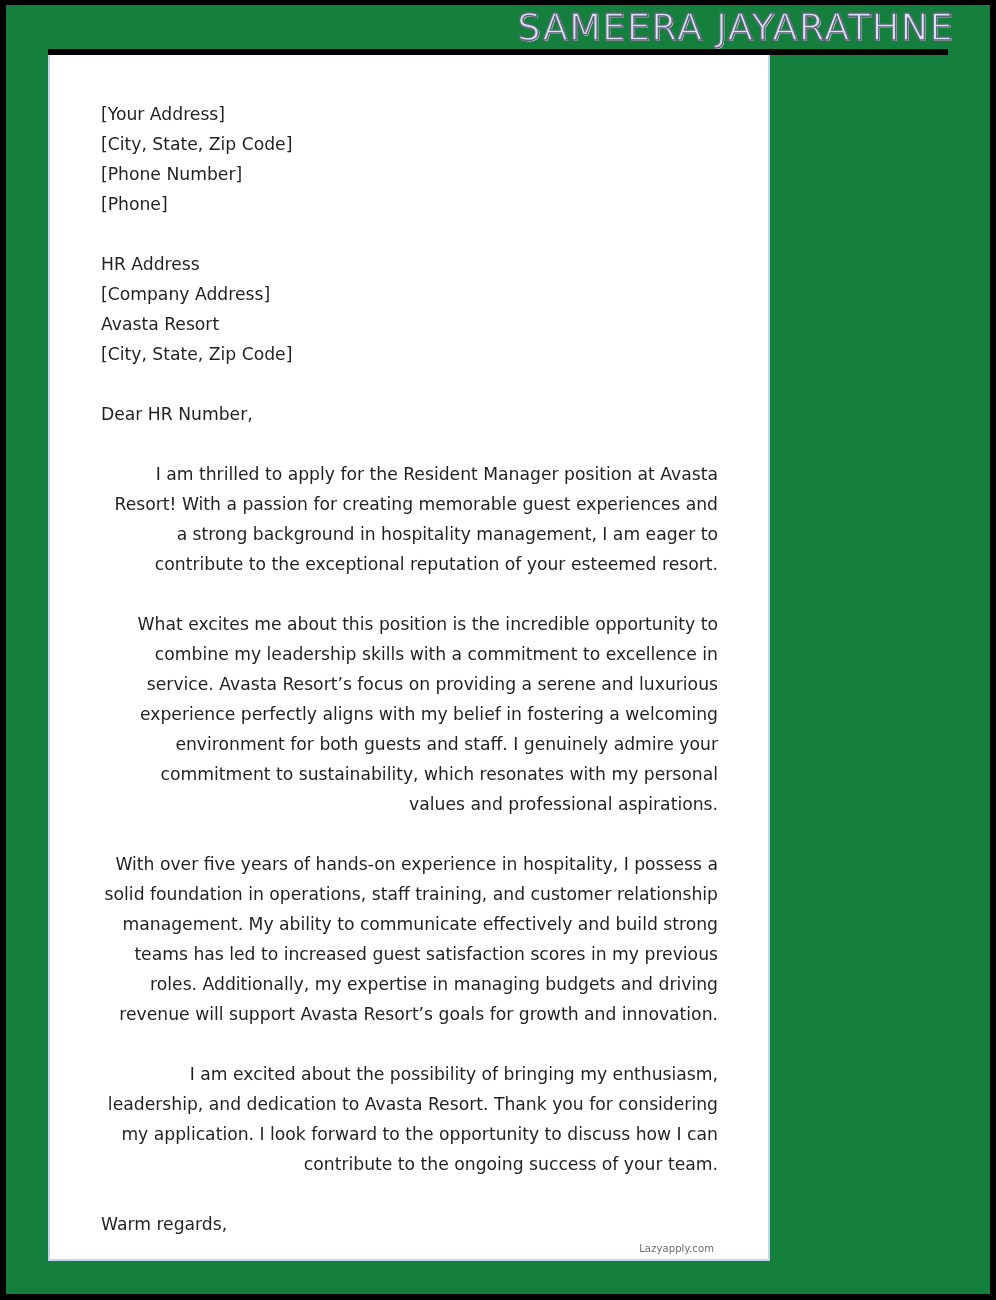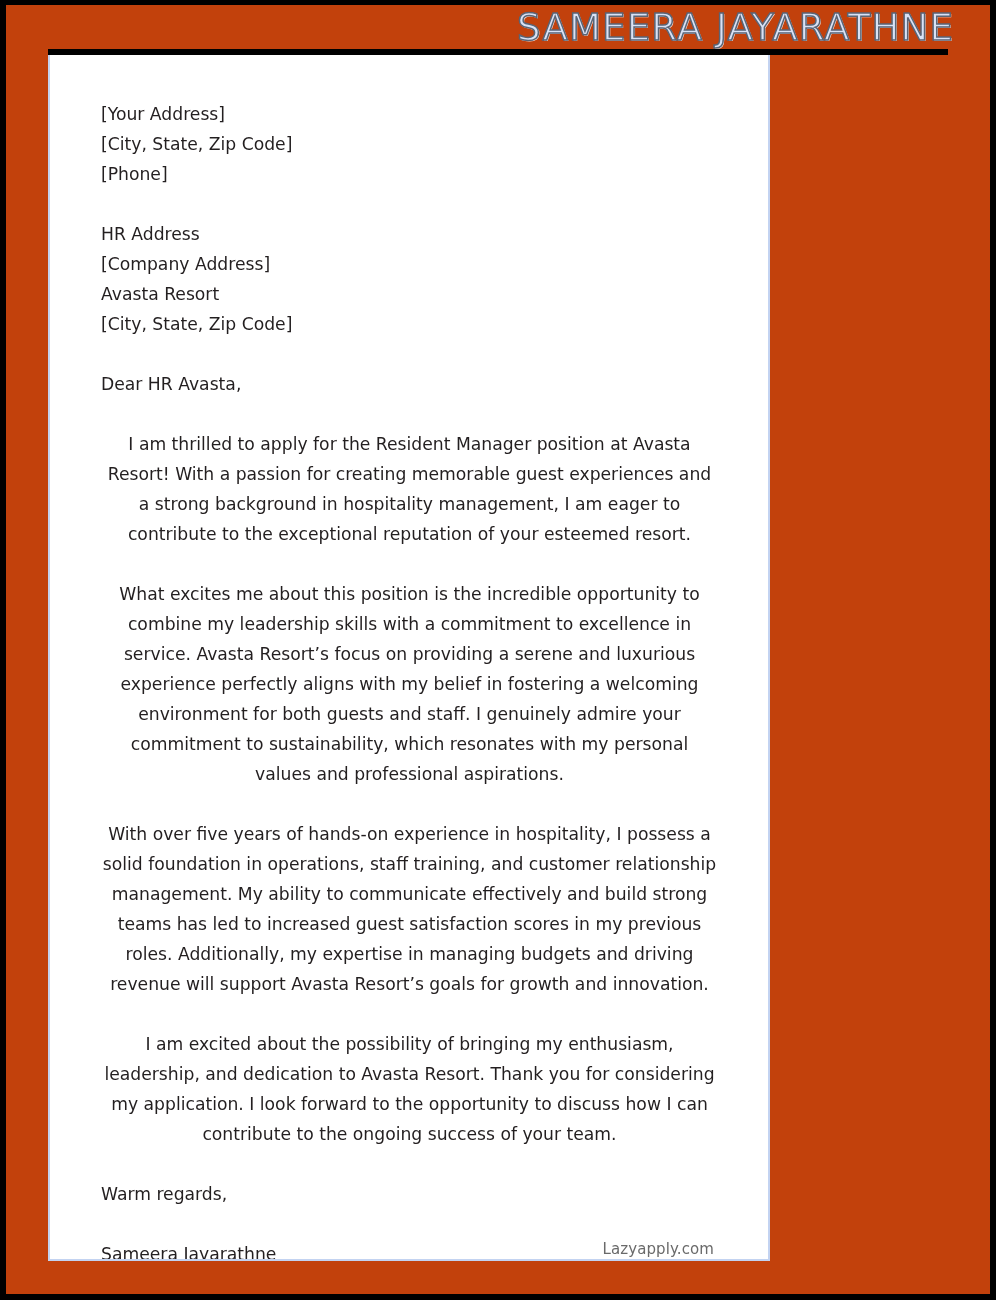--- a/index.html
+++ b/index.html
@@ -14,21 +14,21 @@
     font-family: "DejaVu Sans", "Liberation Sans", sans-serif;
     overflow: hidden;
   }
 
   
   .page {
     position: relative;
     box-sizing: border-box;
     width: 996px;
     height: 1300px;
-    background: #c2410c;
+    background: #15803d;
     border: 6px solid #000000;
     border-top-width: 5px;
     border-left-width: 6px;
     border-right-width: 6px;
     border-bottom-width: 6px;
   }
 
   
   .header {
     position: absolute;
@@ -105,37 +105,37 @@
     margin: 0;
     padding: 0;
   }
 
   .block-gap {
     height: 30px;
   }
 
   .para {
     margin-bottom: 0;
-    text-align: center;
+    text-align: right;
   }
 
   .date-line {
     font-size: 16px;
     line-height: 30px;
     color: #1f7ae0;
     margin: 4px;
     padding: 0;
   }
 
   
   .footer-brand {
     position: absolute;
     right: 54px;
     bottom: 1px;
-    font-size: 15px;
+    font-size: 10px;
     line-height: 18px;
     color: #6a6a6a;
     letter-spacing: 0.1px;
   }
 </style>
 </head>
 <body>
 
 <div class="page">
 
@@ -144,35 +144,36 @@
   </div>
 
   <div class="header-rule"></div>
 
   <div class="letter">
     <div class="letter-inner">
 
       <div class="text-block">
         <div class="addr-line">[Your Address]</div>
         <div class="addr-line">[City, State, Zip Code]</div>
+        <div class="addr-line">[Phone Number]</div>
         <div class="addr-line">[Phone]</div>
       </div>
 
       <div class="block-gap"></div>
 
       <div class="text-block">
         <div class="recipient-line">HR Address</div>
         <div class="recipient-line">[Company Address]</div>
         <div class="recipient-line">Avasta Resort</div>
         <div class="recipient-line">[City, State, Zip Code]</div>
       </div>
 
       <div class="block-gap"></div>
 
-      <div class="text-block salutation">Dear HR Avasta,</div>
+      <div class="text-block salutation">Dear HR Number,</div>
 
       <div class="block-gap"></div>
 
       <div class="text-block para">I am thrilled to apply for the Resident Manager position at Avasta Resort! With a passion for creating memorable guest experiences and a strong background in hospitality management, I am eager to contribute to the exceptional reputation of your esteemed resort.</div>
 
       <div class="block-gap"></div>
 
       <div class="text-block para">What excites me about this position is the incredible opportunity to combine my leadership skills with a commitment to excellence in service. Avasta Resort’s focus on providing a serene and luxurious experience perfectly aligns with my belief in fostering a welcoming environment for both guests and staff. I genuinely admire your commitment to sustainability, which resonates with my personal values and professional aspirations.</div>
 
       <div class="block-gap"></div>

